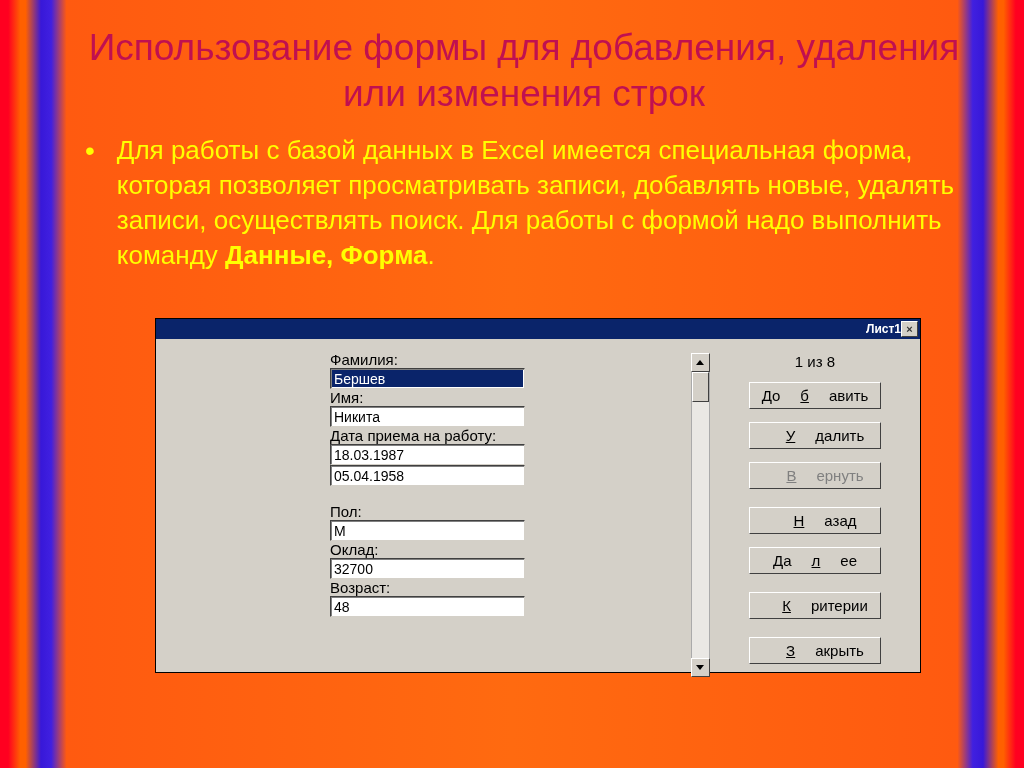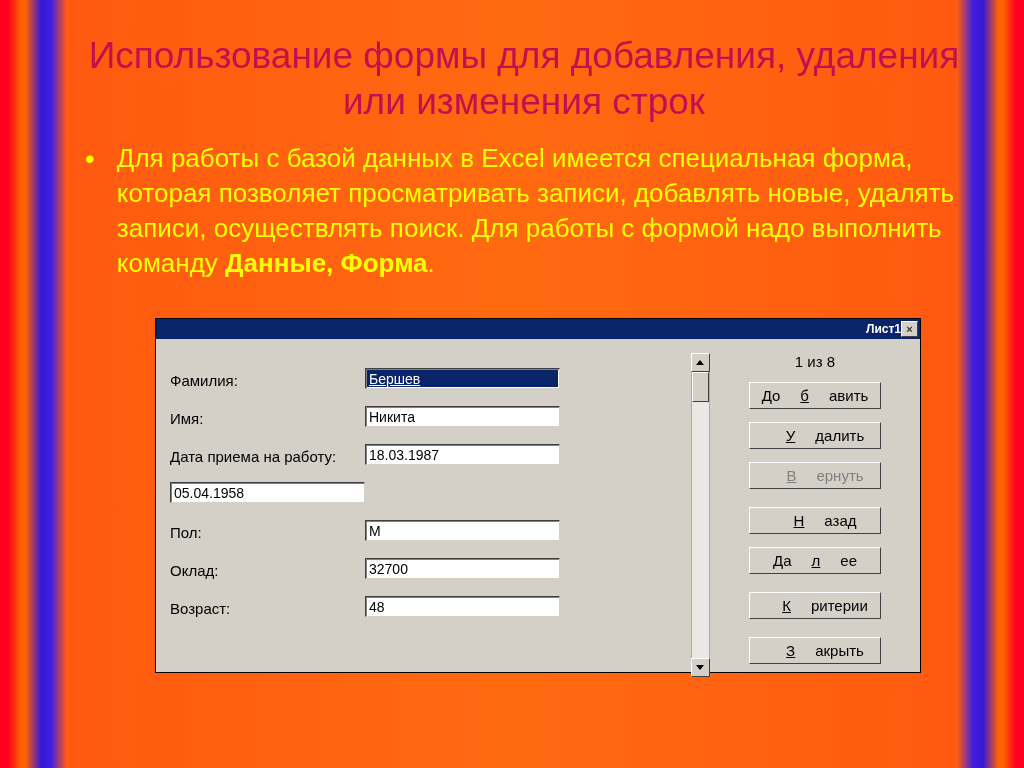--- a/index.html
+++ b/index.html
@@ -19,21 +19,21 @@
         #ff5a10 93.5%,
         #4020e0 95%,
         #3818d8 96%,
         #ff6000 97.5%,
         #ff6000 98%,
         #ff0020 99.2%,
         #ff0020 100%);
       overflow: hidden;
     }
     .slide {
-      position: absolute; left: 60px; top: 8px; width: 928px;
+      position: absolute; left: 60px; top: 0; width: 928px;
     }
     .title {
       color: #c01050;
       font-size: 37px;
       text-align: center;
       padding: 25px 10px 10px 10px;
       line-height: 1.25;
     }
     .content {
       padding: 5px 15px 0 20px;
@@ -80,21 +80,21 @@
       cursor: default;
     }
     .dlg-body {
       padding: 12px 14px;
       display: flex; gap: 0;
     }
     .dlg-left {
       width: 515px;
     }
     .field-row {
-      display: flex; align-items: flex-end; height: 38px;
+      display: flex; align-items: center; height: 38px; flex-direction: column;
     }
     .field-label {
       color: #000; font-size: 15px; width: 195px;
     }
     .field-input {
       width: 195px; height: 21px;
       background: #fff;
       border: 1px solid #404040;
       border-top-color: #404040;
       border-left-color: #404040;
@@ -102,21 +102,20 @@
       border-bottom-color: #d4d0c8;
       box-shadow: inset 1px 1px 0 #808080, inset -1px -1px 0 #fff;
       padding: 1px 3px;
       font-size: 14px; font-family: Tahoma, Arial;
       color: #000;
       outline: none;
     }
     .field-input.selected {
       background: #0a246a;
       color: #fff;
-      text-decoration: underline;
     }
     .dlg-scroll {
       width: 22px;
       display: flex; flex-direction: column; align-items: center;
       padding-top: 2px;
       margin-left: 4px;
     }
     .scroll-btn {
       width: 19px; height: 19px;
       background: #d4d0c8;

